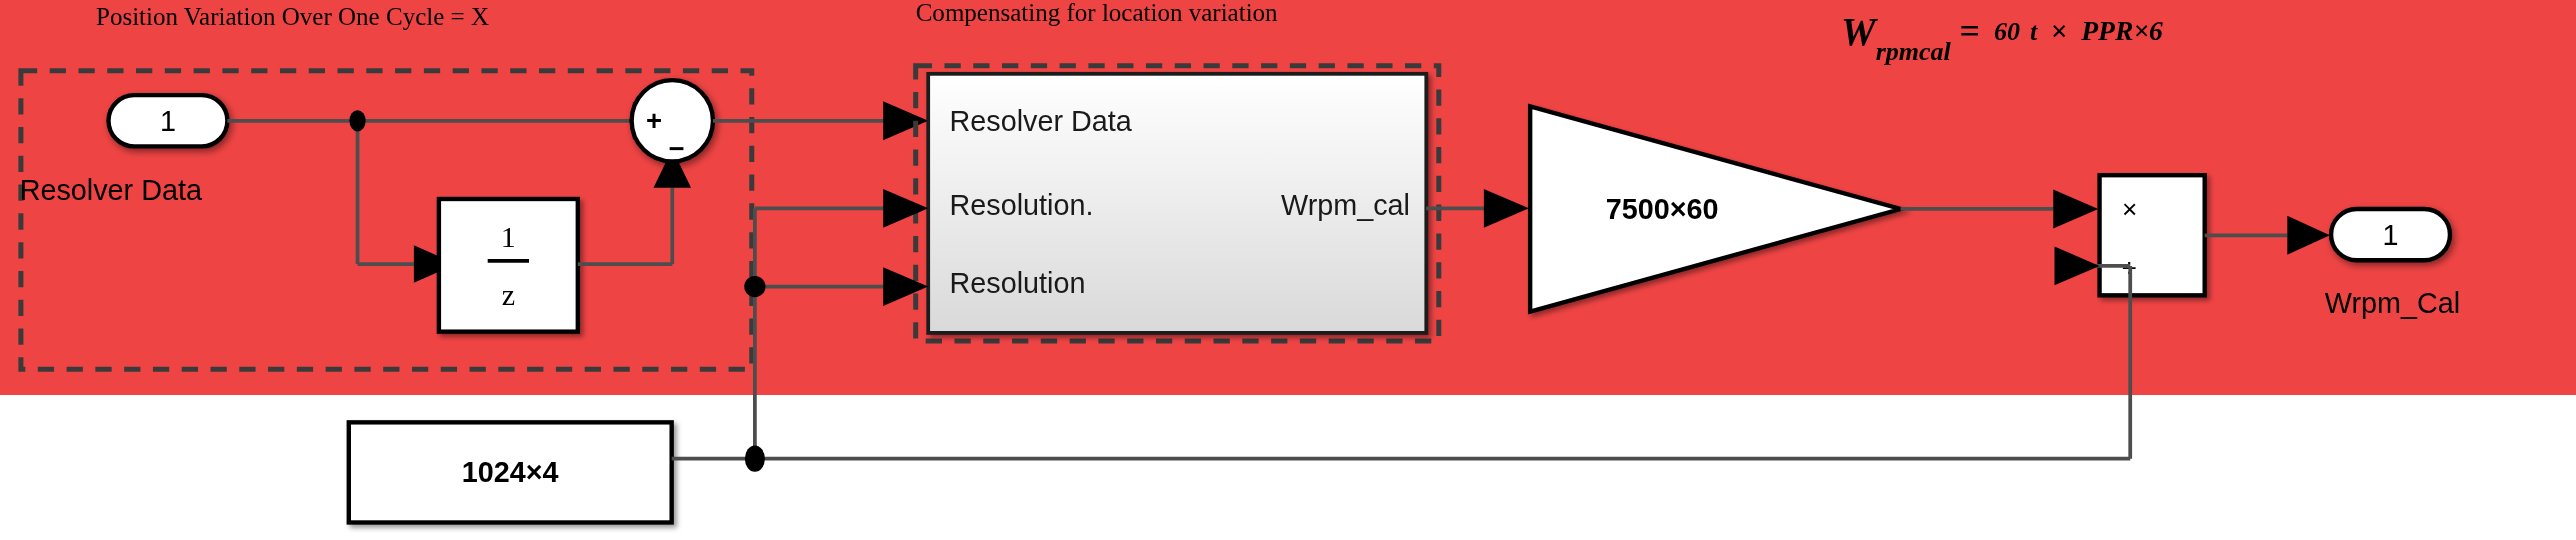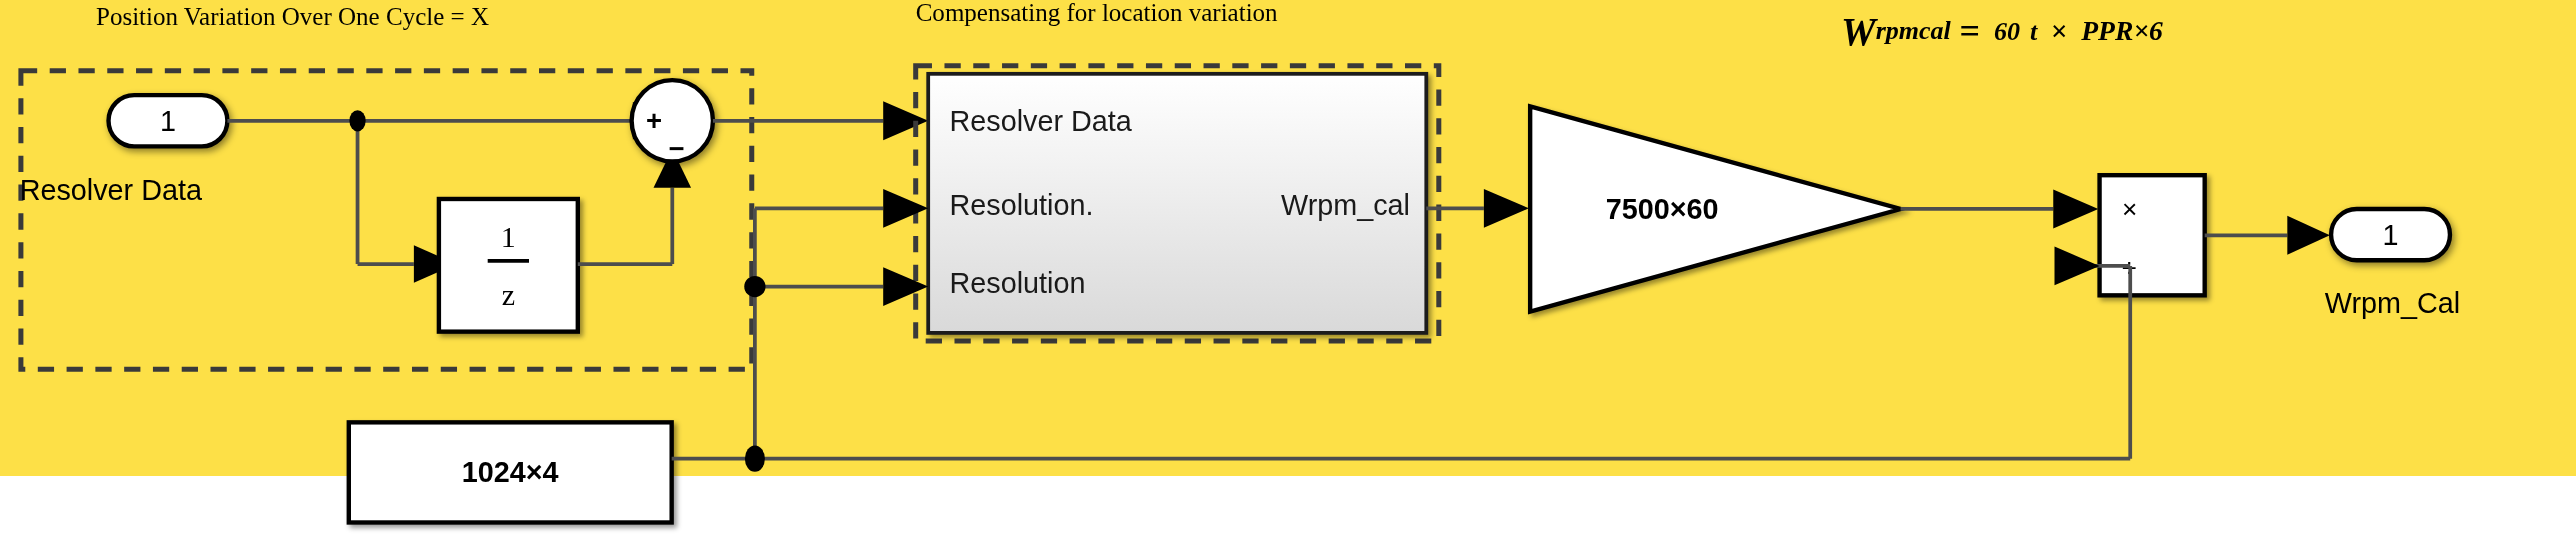--- a/index.html
+++ b/index.html
@@ -10,22 +10,22 @@
   }
   body {
     width: 2576px;
     height: 540px;
     overflow: hidden;
     font-family: "Liberation Sans", sans-serif;
   }
   #diagram-root {
     position: relative;
     width: 2576px;
-    height: 476px;
-    background: #fde047;
+    height: 395px;
+    background: #ef4444;
   }
   svg.canvas {
     position: absolute;
     left: 0;
     top: 0;
     width: 2576px;
     height: 540px;
     display: block;
   }
   
@@ -92,21 +92,21 @@
     font-size: 39px;
     font-weight: bold;
     font-style: italic;
   }
   #formula .fm-sub {
     font-size: 26px;
     font-weight: bold;
     font-style: italic;
     vertical-align: sub;
     position: relative;
-    top: 0;
+    top: 21px;
   }
   #formula .fm-eq {
     font-size: 36px;
     font-weight: bold;
     margin: 0 8.8px;
   }
   #formula .fm-times {
     font-size: 29px;
     font-weight: bold;
     margin: 0 8.8px;

